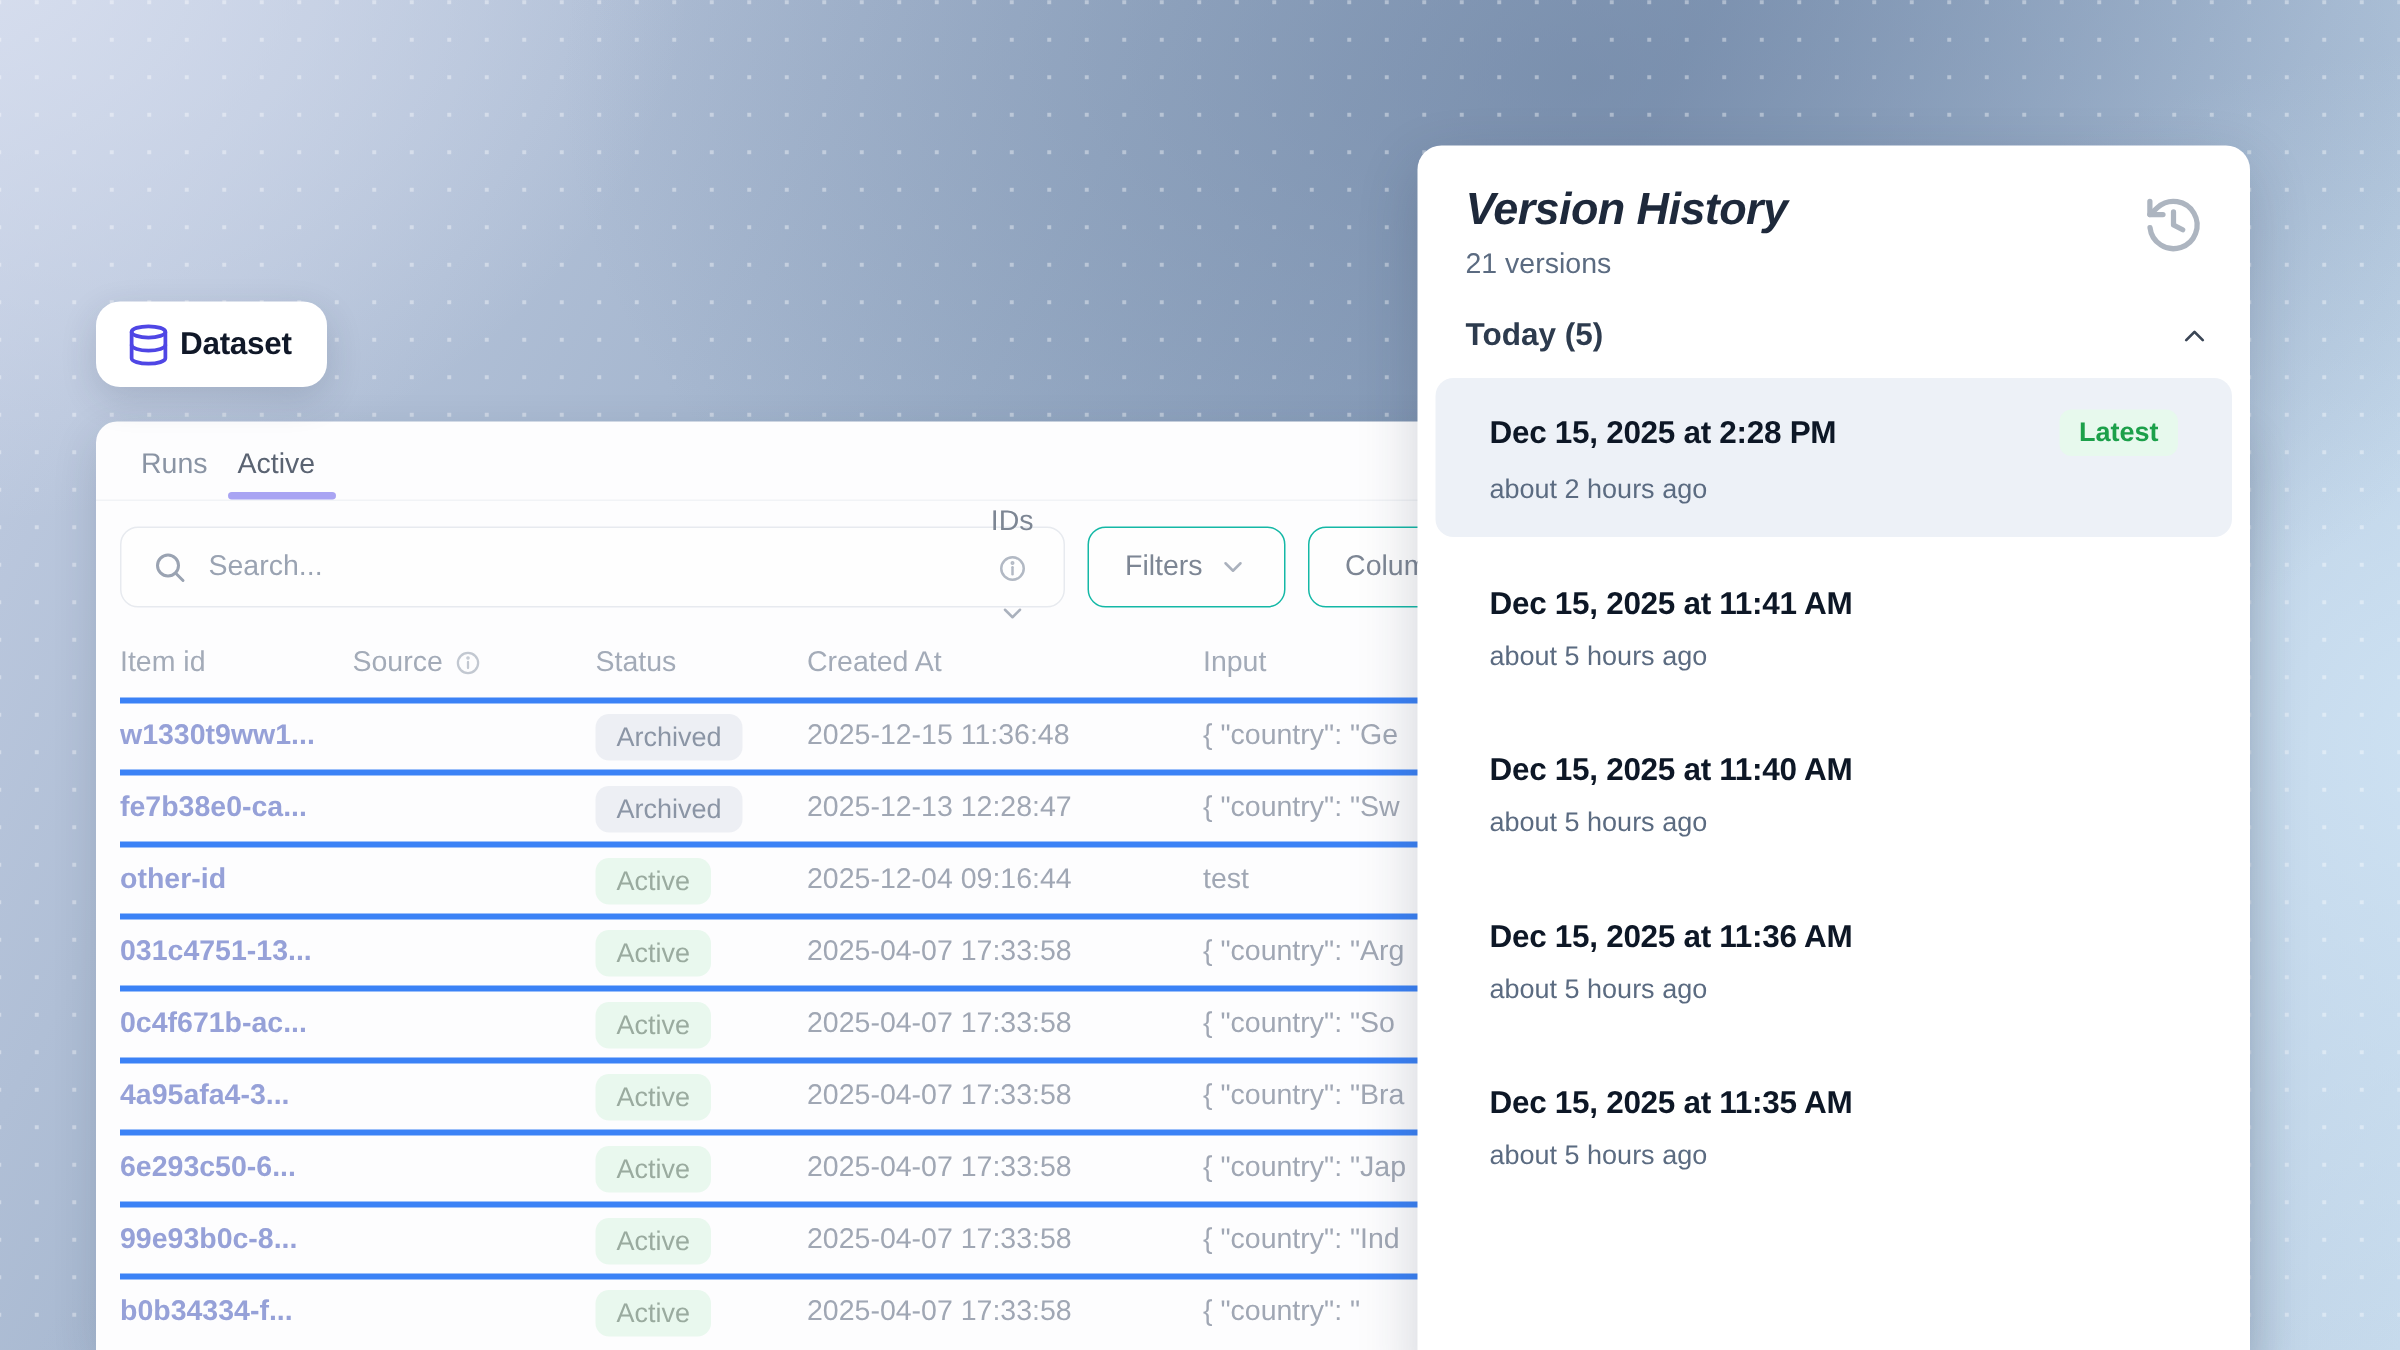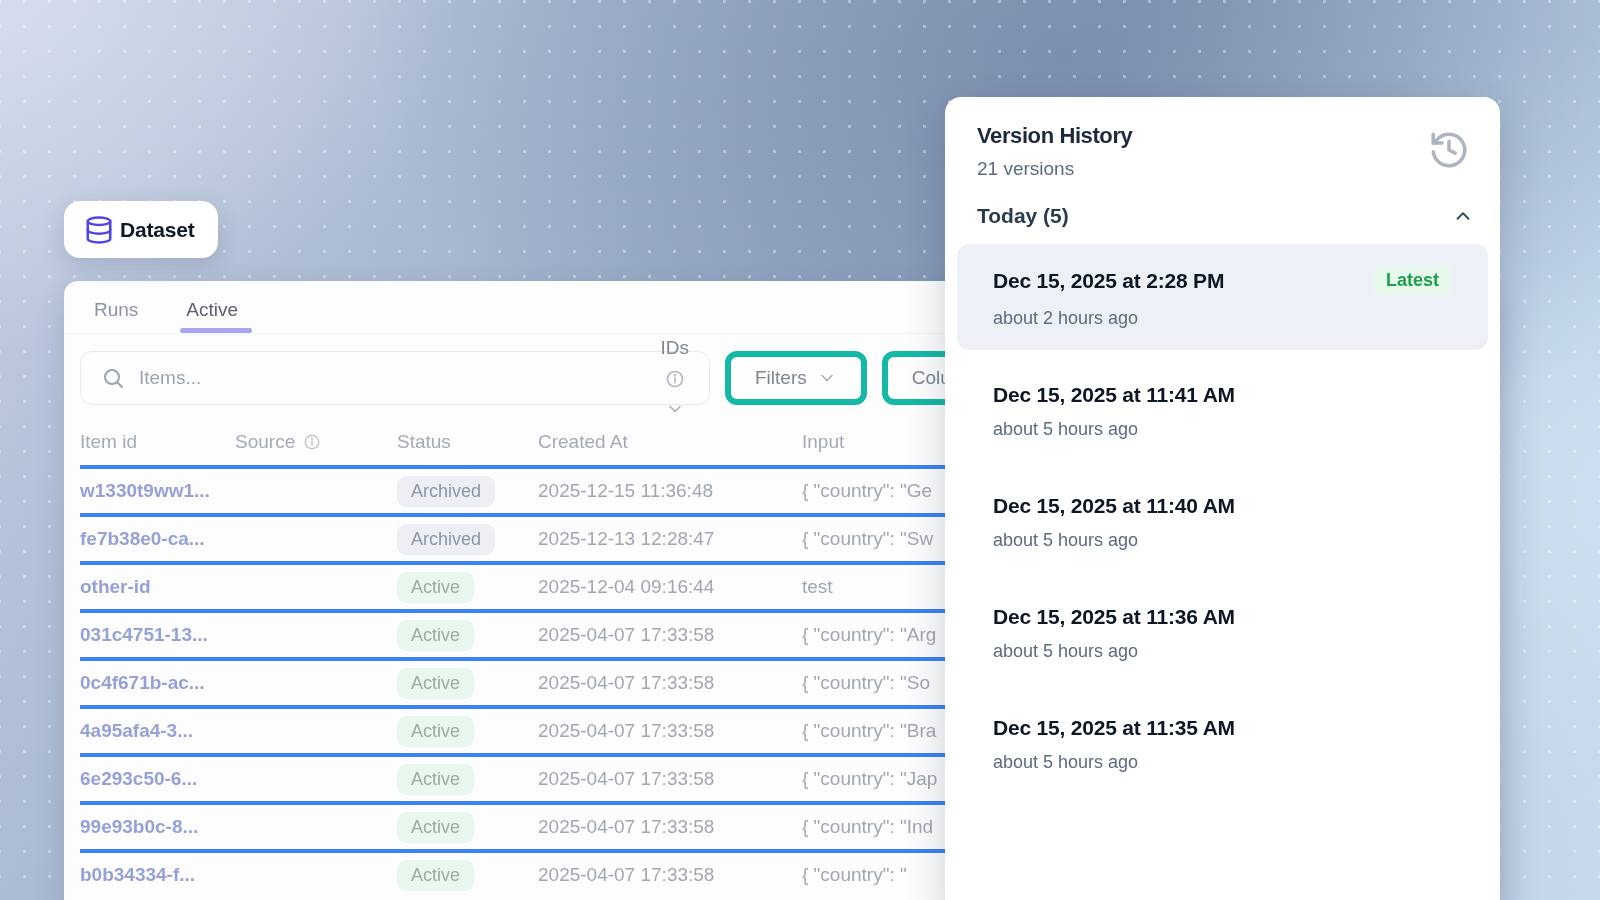--- a/index.html
+++ b/index.html
@@ -31,36 +31,36 @@
   }
   .chip .label { font-size: 21px; font-weight: 700; color: #101828; letter-spacing: -0.2px; }
 
   
   .main-panel {
     position: absolute; left: 64px; top: 281px; width: 1436px; height: 619px; z-index: 4;
     background: #fdfdfe; border-radius: 14px 14px 0 0;
     box-shadow: 0 10px 30px rgba(30,42,66,0.14);
     overflow: hidden;
   }
-  .tabs { display: flex; gap: 44px; padding: 12px 28px 0 28px; border-bottom: 1px solid #f1f3f6; }
+  .tabs { display: flex; gap: 16px; padding: 12px 28px 0 28px; border-bottom: 1px solid #f1f3f6; }
   .tab { font-size: 19px; color: #8a94a4; padding: 6px 2px 12px 2px; position: relative; cursor: pointer; }
   .tab.active { color: #5a6372; }
   .tab.active::after {
     content: ""; position: absolute; left: -4px; right: -12px; bottom: 0; height: 5px;
     background: #a9a4f3; border-radius: 4px;
   }
   .toolbar { display: flex; align-items: center; gap: 15px; padding: 17px 16px 14px 16px; }
   .searchbox {
     width: 630px; height: 54px; border: 1px solid #e7eaef; border-radius: 12px; background: #fefefe;
     display: flex; align-items: center; padding: 0 20px; gap: 14px;
   }
   .searchbox .ph { font-size: 19px; color: #9aa3b2; flex: 1; }
   .ids-group { display: flex; align-items: center; gap: 10px; color: #7d8694; font-size: 19px; flex-direction: column; }
   .btn {
-    height: 54px; border: 6px solid #14b8a6; border-radius: 12px; background: #fefefe;
+    height: 54px; border: 1px solid #14b8a6; border-radius: 12px; background: #fefefe;
     display: flex; align-items: center; gap: 10px; padding: 0 24px;
     font-size: 19px; color: #7d8694; white-space: nowrap;
   }
 
   
   .table { padding: 0 0 0 16px; }
   .trow {
     display: grid; grid-template-columns: 155px 162px 141px 264px 1fr;
     align-items: center; min-height: 48px;
   }
@@ -75,21 +75,21 @@
   .badge.archived { background: #edeff4; color: #8b95a5; }
   .badge.active   { background: #e9f8ee; color: #9aab9f; }
 
   
   .vh-panel {
     position: absolute; left: 945px; top: 97px; width: 555px; height: 830px; z-index: 10;
     background: #ffffff; border-radius: 16px;
     box-shadow: 0 14px 40px rgba(30,42,66,0.20);
   }
   .vh-header { display: flex; justify-content: space-between; align-items: flex-start; padding: 26px 30px 0 32px; }
-  .vh-title { font-size: 22px; font-weight: 700; color: #1e293b; letter-spacing: -0.4px; }
+  .vh-title { font-size: 30px; font-weight: 700; color: #1e293b; letter-spacing: -0.4px; font-style: italic; }
   .vh-count { font-size: 19px; color: #5b6b81; margin-top: 9px; }
   .vh-group { display: flex; justify-content: space-between; align-items: center; padding: 24px 26px 16px 32px; }
   .vh-group-label { font-size: 21px; font-weight: 600; color: #2d3b4e; }
   .vh-list { margin: 0 12px; display: flex; flex-direction: column; gap: 12px; }
   .vh-entry { padding: 21px 36px; border-radius: 12px; cursor: pointer; }
   .vh-entry.highlight { background: #edf1f7; }
   .vh-entry-top { display: flex; justify-content: space-between; align-items: center; }
   .vh-entry-title { font-size: 21px; font-weight: 700; color: #0d1726; letter-spacing: -0.2px; }
   .vh-entry-sub { font-size: 18px; color: #5b6b81; margin-top: 12px; }
   .latest-badge {
@@ -121,21 +121,21 @@
   </div>
 
   <div class="toolbar">
     <div class="searchbox">
       <span class="icon">
         <svg width="24" height="24" viewBox="0 0 24 24" fill="none" stroke="#9aa3b2" stroke-width="2" stroke-linecap="round">
           <circle cx="11" cy="11" r="7"></circle>
           <line x1="16.5" y1="16.5" x2="21" y2="21"></line>
         </svg>
       </span>
-      <span class="ph">Items...</span>
+      <span class="ph">Search...</span>
       <div class="ids-group">
         <span>IDs</span>
         <span class="icon">
           <svg width="20" height="20" viewBox="0 0 24 24" fill="none" stroke="#b2b9c4" stroke-width="2" stroke-linecap="round">
             <circle cx="12" cy="12" r="9"></circle>
             <line x1="12" y1="11" x2="12" y2="16.5"></line>
             <circle cx="12" cy="7.5" r="0.6" fill="#b2b9c4"></circle>
           </svg>
         </span>
         <span class="icon">

